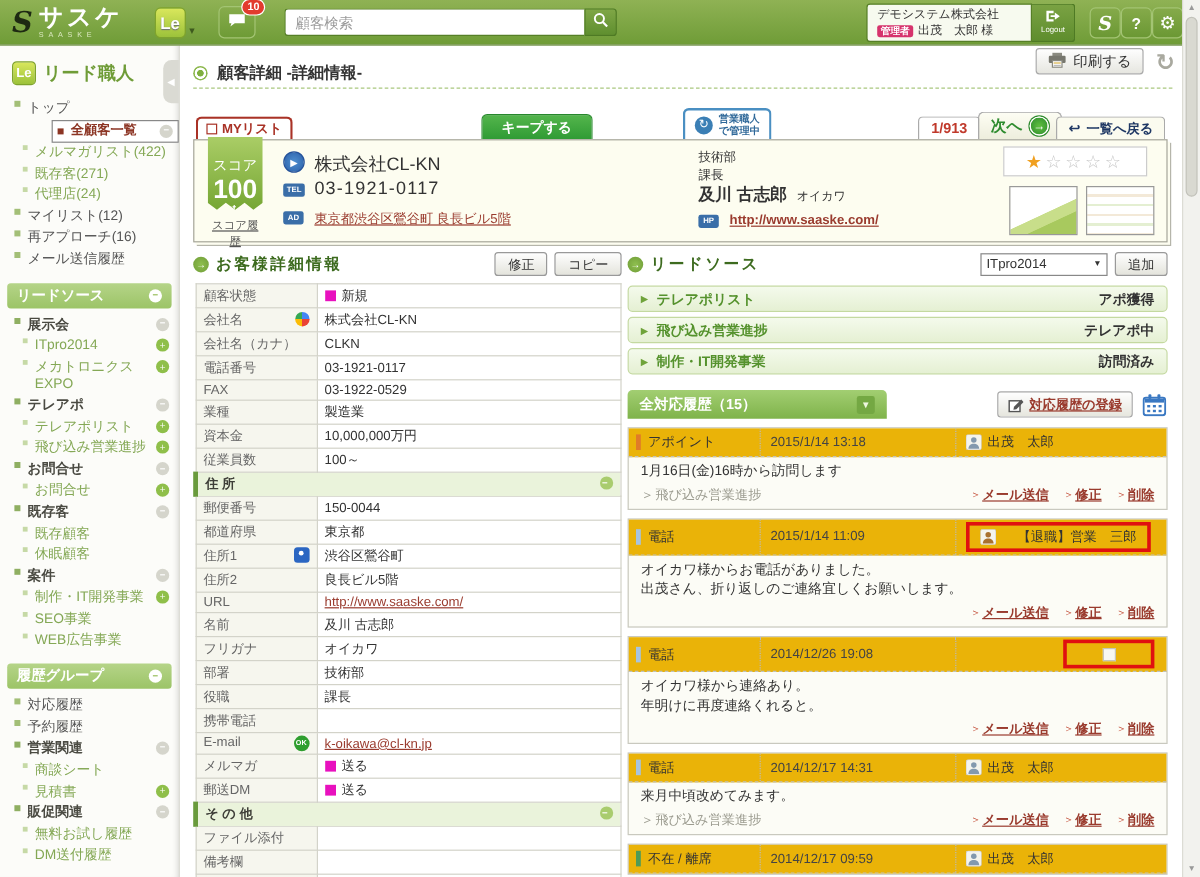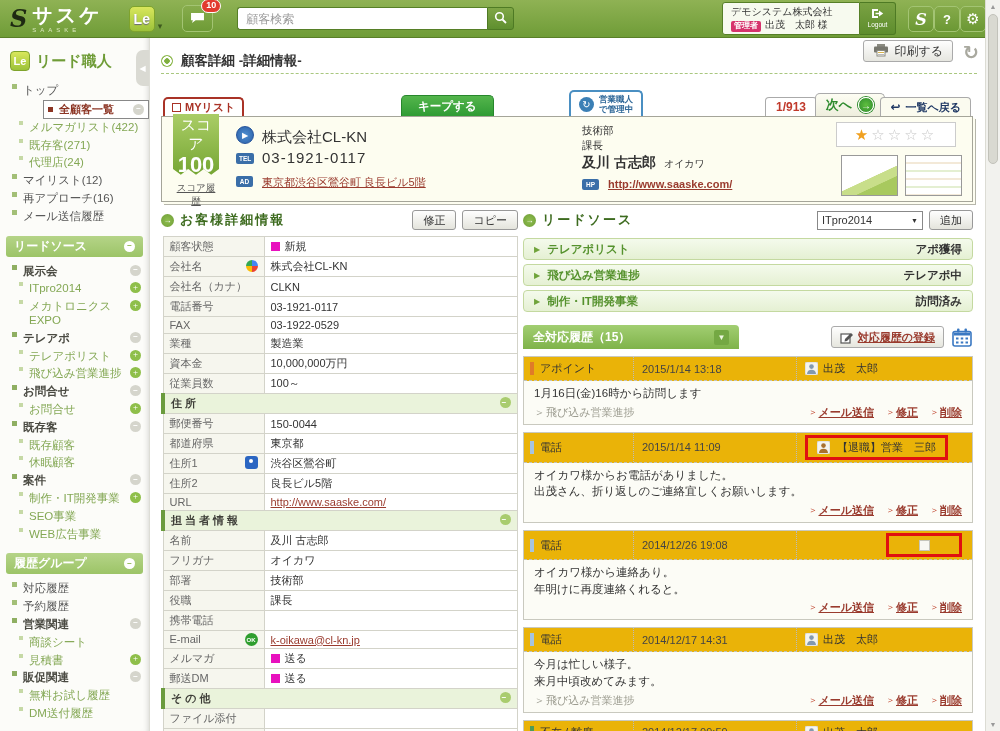--- a/index.html
+++ b/index.html
@@ -68,21 +68,21 @@
   .manage-txt { font-size:8.5px; color:#2F6899; font-weight:bold; line-height:1.2; }
   .tab-pager { right:158px; width:52px; height:19px; background:#fff; border:1px solid #AAA; border-bottom:none; border-radius:4px 4px 0 0; justify-content:center; color:#C0392B; font-weight:bold; font-size:12px; }
   .tab-next { right:90px; height:23px; background:linear-gradient(#FDFDF3,#EEEEDD); border:1px solid #AAA; border-bottom:none; border-radius:5px 5px 0 0; gap:6px; padding:0 10px; font-size:13px; font-weight:bold; color:#2E8B2E; }
   .next-ic { width:16px; height:16px; border-radius:50%; background:radial-gradient(#5FBF3F,#2E8B2E); color:#fff; font-size:10px; display:flex; align-items:center; justify-content:center; border:1px solid #fff; box-shadow:0 0 0 1px #2E8B2E; }
   .tab-back { right:4px; height:19px; background:#FBFBEF; border:1px solid #AAA; border-bottom:none; border-radius:4px 4px 0 0; gap:5px; padding:0 9px; font-size:11px; font-weight:bold; color:#1F3864; }
   .back-ic { font-size:12px; color:#1F3864; }
 
   
   .card { position:absolute; top:78px; left:10px; width:812px; height:86px; background:#FDFDF0; border:1px solid #A5A599; box-shadow:2px 2px 0 #FDFDF0,3px 3px 0 #B5B5AA; }
   .ribbon { position:absolute; left:11px; top:-3px; width:46px; height:64px; background:linear-gradient(#AACD66,#73A431); clip-path:polygon(0 0,100% 0,100% 86%,83% 95%,67% 86%,50% 95%,33% 86%,17% 95%,0 86%); color:#fff; text-align:center; }
-  .score-lb { font-size:15px; margin-top:2px; }
+  .score-lb { font-size:12px; margin-top:16px; }
   .score-val { font-size:22px; font-weight:bold; line-height:1; }
   .score-unit { display:block; font-size:9px; text-align:center; padding-right:7px; font-weight:bold; }
   .score-hist { position:absolute; left:11px; top:65px; width:46px; text-align:center; font-size:9.5px; color:#555; text-decoration:underline; }
   .play-ic { position:absolute; left:74px; top:9px; width:18px; height:18px; border-radius:50%; background:radial-gradient(#4E8FD0,#2B5FA8); color:#fff; font-size:8px; display:flex; align-items:center; justify-content:center; border:1px solid #24529A; cursor:pointer; }
   .company-nm { position:absolute; left:100px; top:11px; font-size:15px; color:#333; }
   .bdg { display:inline-flex; align-items:center; justify-content:center; background:#3A6EA8; color:#fff; font-size:6.5px; font-weight:bold; border-radius:2px; padding:2px 3px; min-width:17px; }
   .tel-bdg { position:absolute; left:74px; top:36px; }
   .tel-num { position:absolute; left:100px; top:32px; font-size:15px; letter-spacing:1px; color:#333; }
   .ad-bdg { position:absolute; left:74px; top:59px; }
   .addr-link { position:absolute; left:100px; top:58px; font-size:11px; color:#9A3B2E; text-decoration:underline; }
@@ -135,21 +135,21 @@
   .cal-btn { margin-left:7px; width:22px; height:22px; display:flex; align-items:center; justify-content:center; cursor:pointer; }
 
   .entries { margin-top:6px; }
   .entry { border:1px solid #C9C9BF; background:#FCFCF6; margin-bottom:7px; }
   .ehead { display:flex; align-items:stretch; border-bottom:1px dashed #C2C2B8; background:#eab308; }
   .etype { width:110px; display:flex; align-items:center; gap:6px; padding:4px 6px; border-right:1px dotted #BBB; font-size:11px; flex:none; }
   .ebar { width:4px; height:13px; flex:none; }
   .bar-appoint { background:#E07B28; } .bar-phone { background:#A6C4E0; } .bar-absent { background:#4F9B57; }
   .edate { width:163px; display:flex; align-items:center; padding:4px 8px; border-right:1px dotted #BBB; font-size:11px; color:#444; flex:none; }
   .eperson { flex:1; display:flex; align-items:center; gap:5px; padding:2px 8px; font-size:11px; }
-  .redbox { border:3px solid #E01010; display:flex; align-items:center; gap:7px; padding:2px 9px; }
+  .redbox { border:3px solid #E01010; display:flex; align-items:center; gap:18px; padding:2px 9px; }
   .cbx-wrap { justify-content:flex-end; }
   .cbx-box { width:76px; height:24px; justify-content:center; padding:2px; margin-right:2px; }
   .cb2 { width:11px; height:11px; border:1px solid #C5C5BB; background:#F8F8F2; }
   .ebody { padding:4px 10px 2px; font-size:11.5px; color:#333; line-height:1.45; min-height:18px; }
   .ebody span { display:block; }
   .efoot { display:flex; align-items:center; padding:1px 10px 4px; font-size:11px; }
   .etag { color:#9C9C90; display:flex; gap:1px; }
   .elinks { margin-left:auto; display:flex; gap:12px; }
   .elink { display:flex; align-items:center; gap:1px; }
   .elink .arr { color:#C0452F; font-size:9px; }
@@ -504,23 +504,20 @@
             <td class="lbl"><span class="pin"></span><span>住所1</span></td>
             <td>渋谷区鶯谷町</td>
           </tr>
       <tr>
             <td class="lbl">住所2</td>
             <td>良長ビル5階</td>
           </tr>
       <tr>
             <td class="lbl">URL</td>
             <td><a class="vlink">http://www.saaske.com/</a></td>
-          </tr>
-      <tr>
-            <td class="sub" colspan="2"><span>担当者情報</span><span class="pm">−</span></td>
           </tr>
       <tr>
             <td class="lbl">名前</td>
             <td>及川 古志郎</td>
           </tr>
       <tr>
             <td class="lbl">フリガナ</td>
             <td>オイカワ</td>
           </tr>
       <tr>
@@ -754,21 +751,20 @@
           <div class="eperson">
             <svg width="13" height="13" viewBox="0 0 13 13">
                 <rect width="13" height="13" rx="2" fill="#F4F4EE" stroke="#CCC" stroke-width="0.8"></rect>
                 <circle cx="6.5" cy="4.6" r="2.3" fill="#8399AE"></circle>
                 <path d="M2 12c0-2.8 2-4.3 4.5-4.3S11 9.2 11 12z" fill="#8399AE"></path>
               </svg>
             <span>出茂　太郎</span>
           </div>
         </div>
         <div class="ebody">
-            <span>今月は忙しい様子。</span>
             <span>来月中頃改めてみます。</span>
           </div>
         <div class="efoot">
           <span class="etag">
               <span>＞</span>
               <span>飛び込み営業進捗</span>
             </span>
           <span class="elinks">
             <span class="elink">
                 <span class="arr">＞</span>

